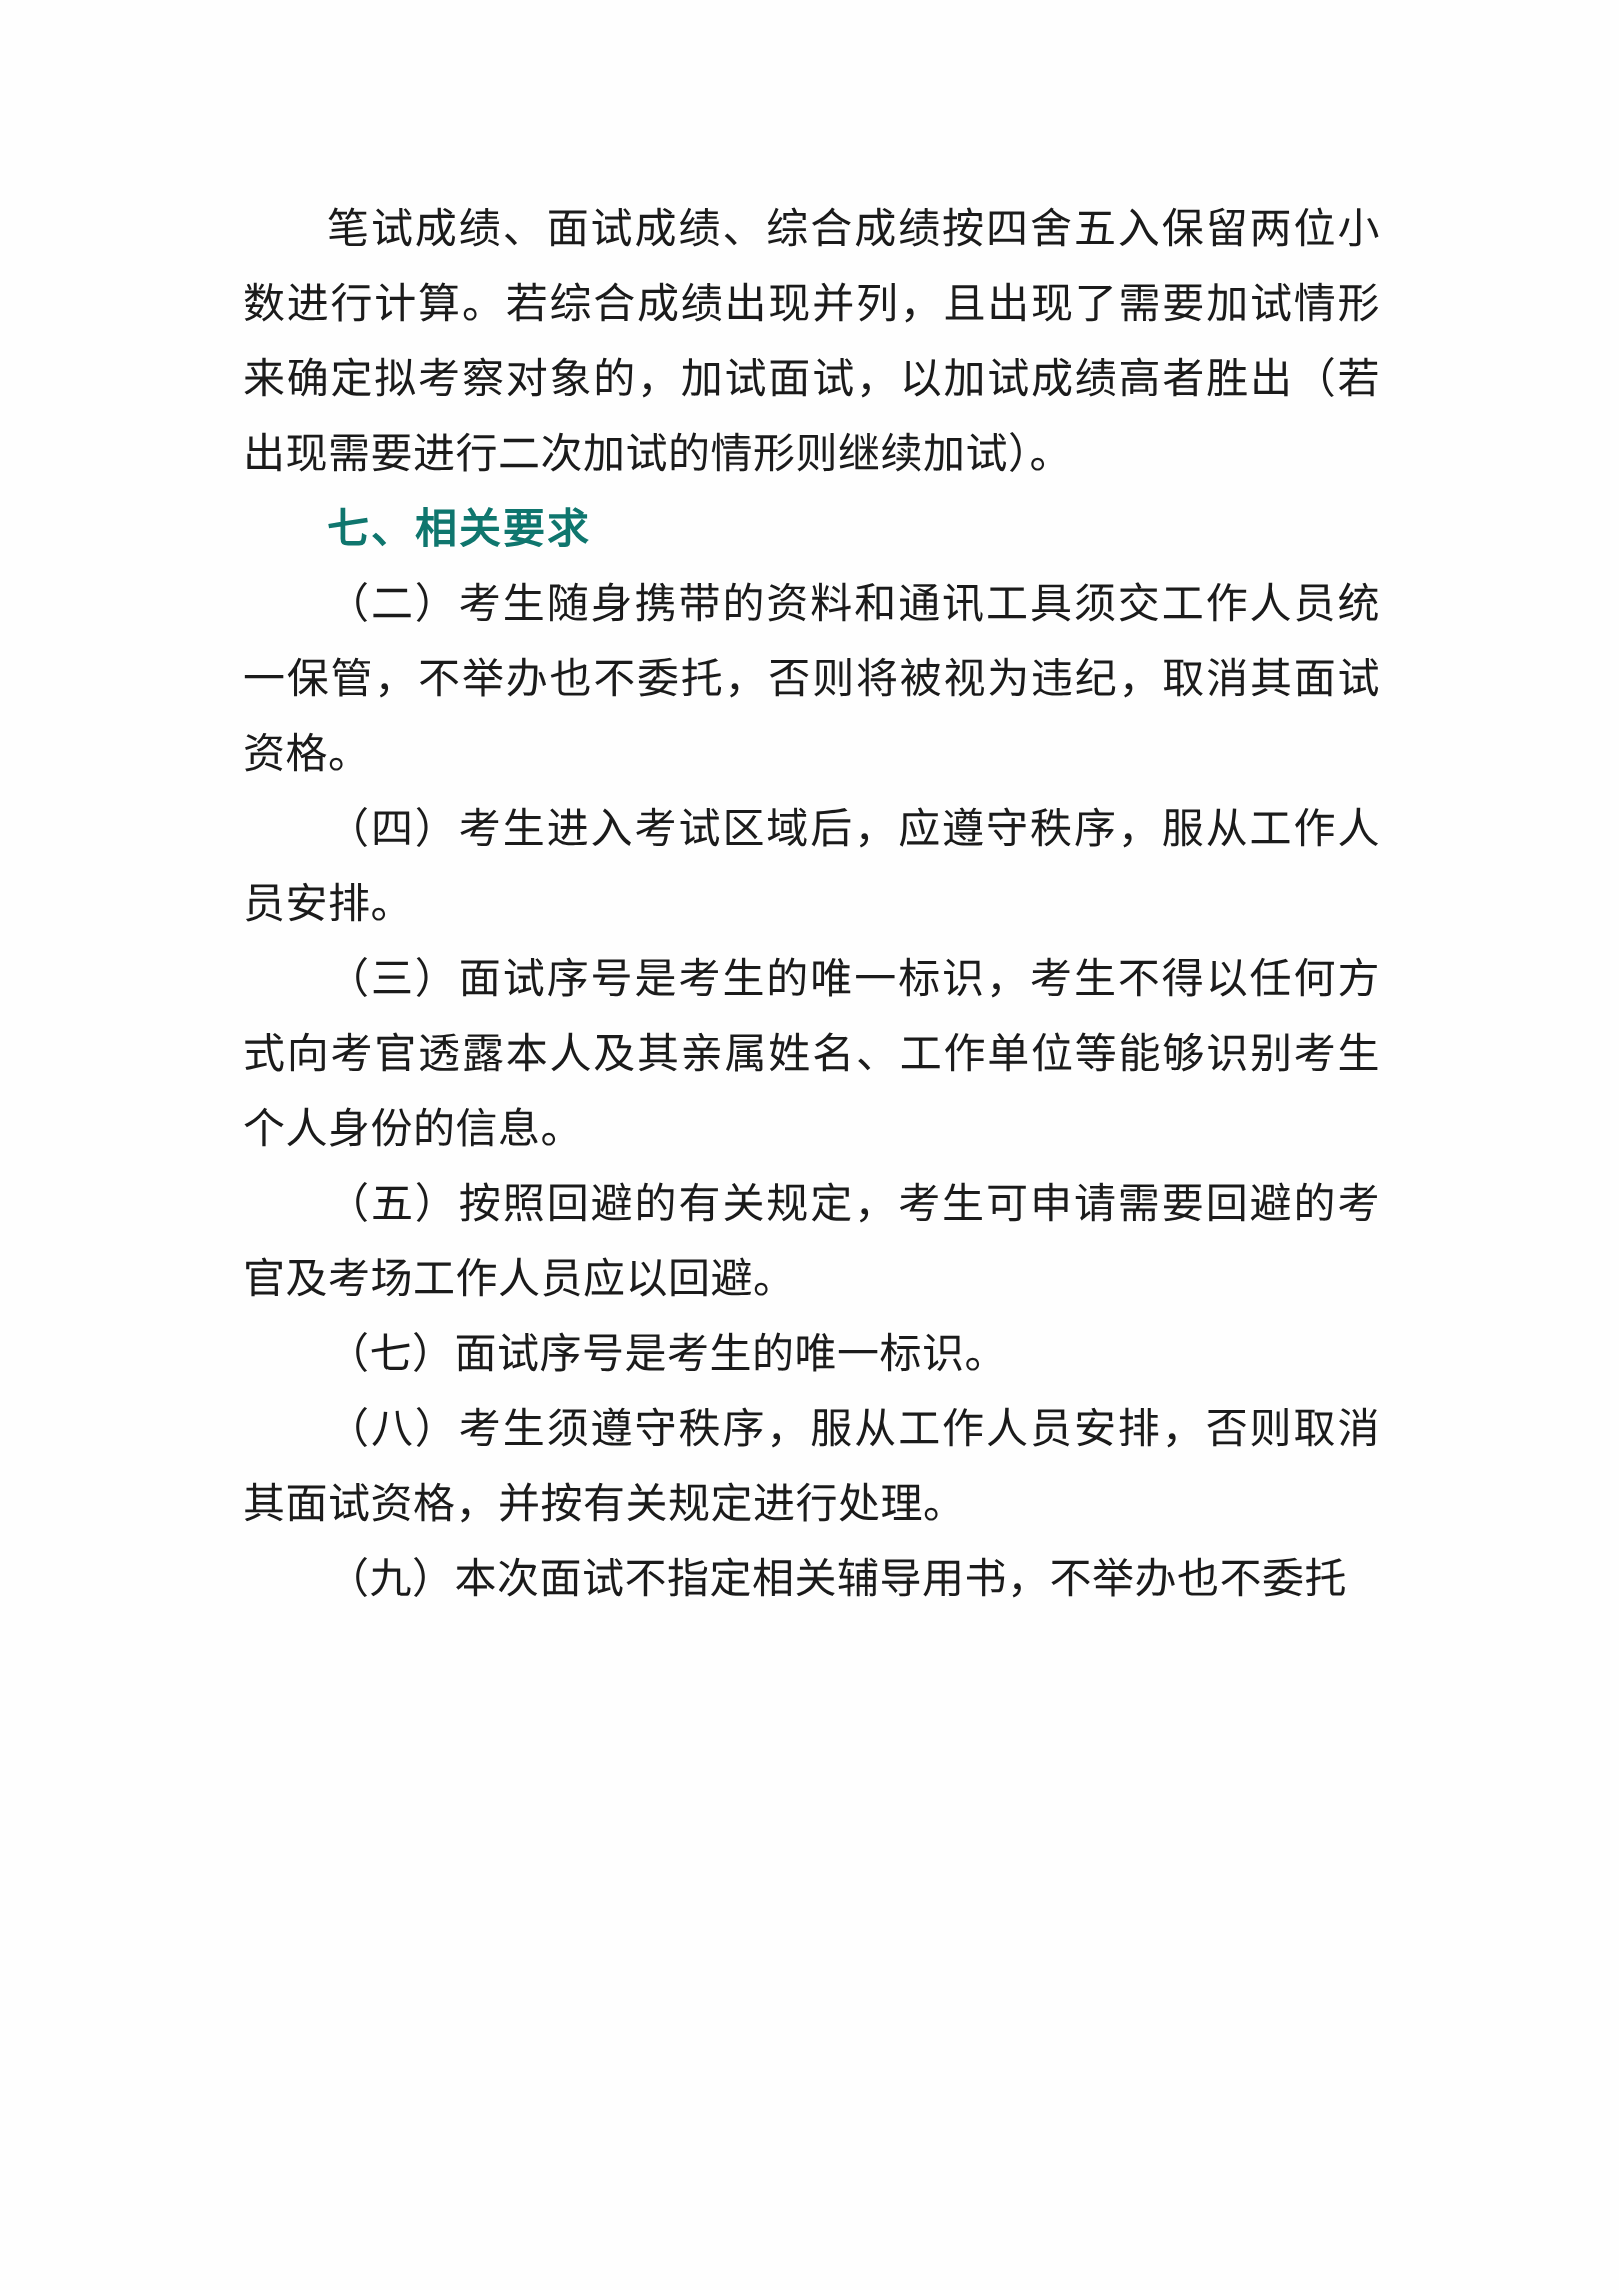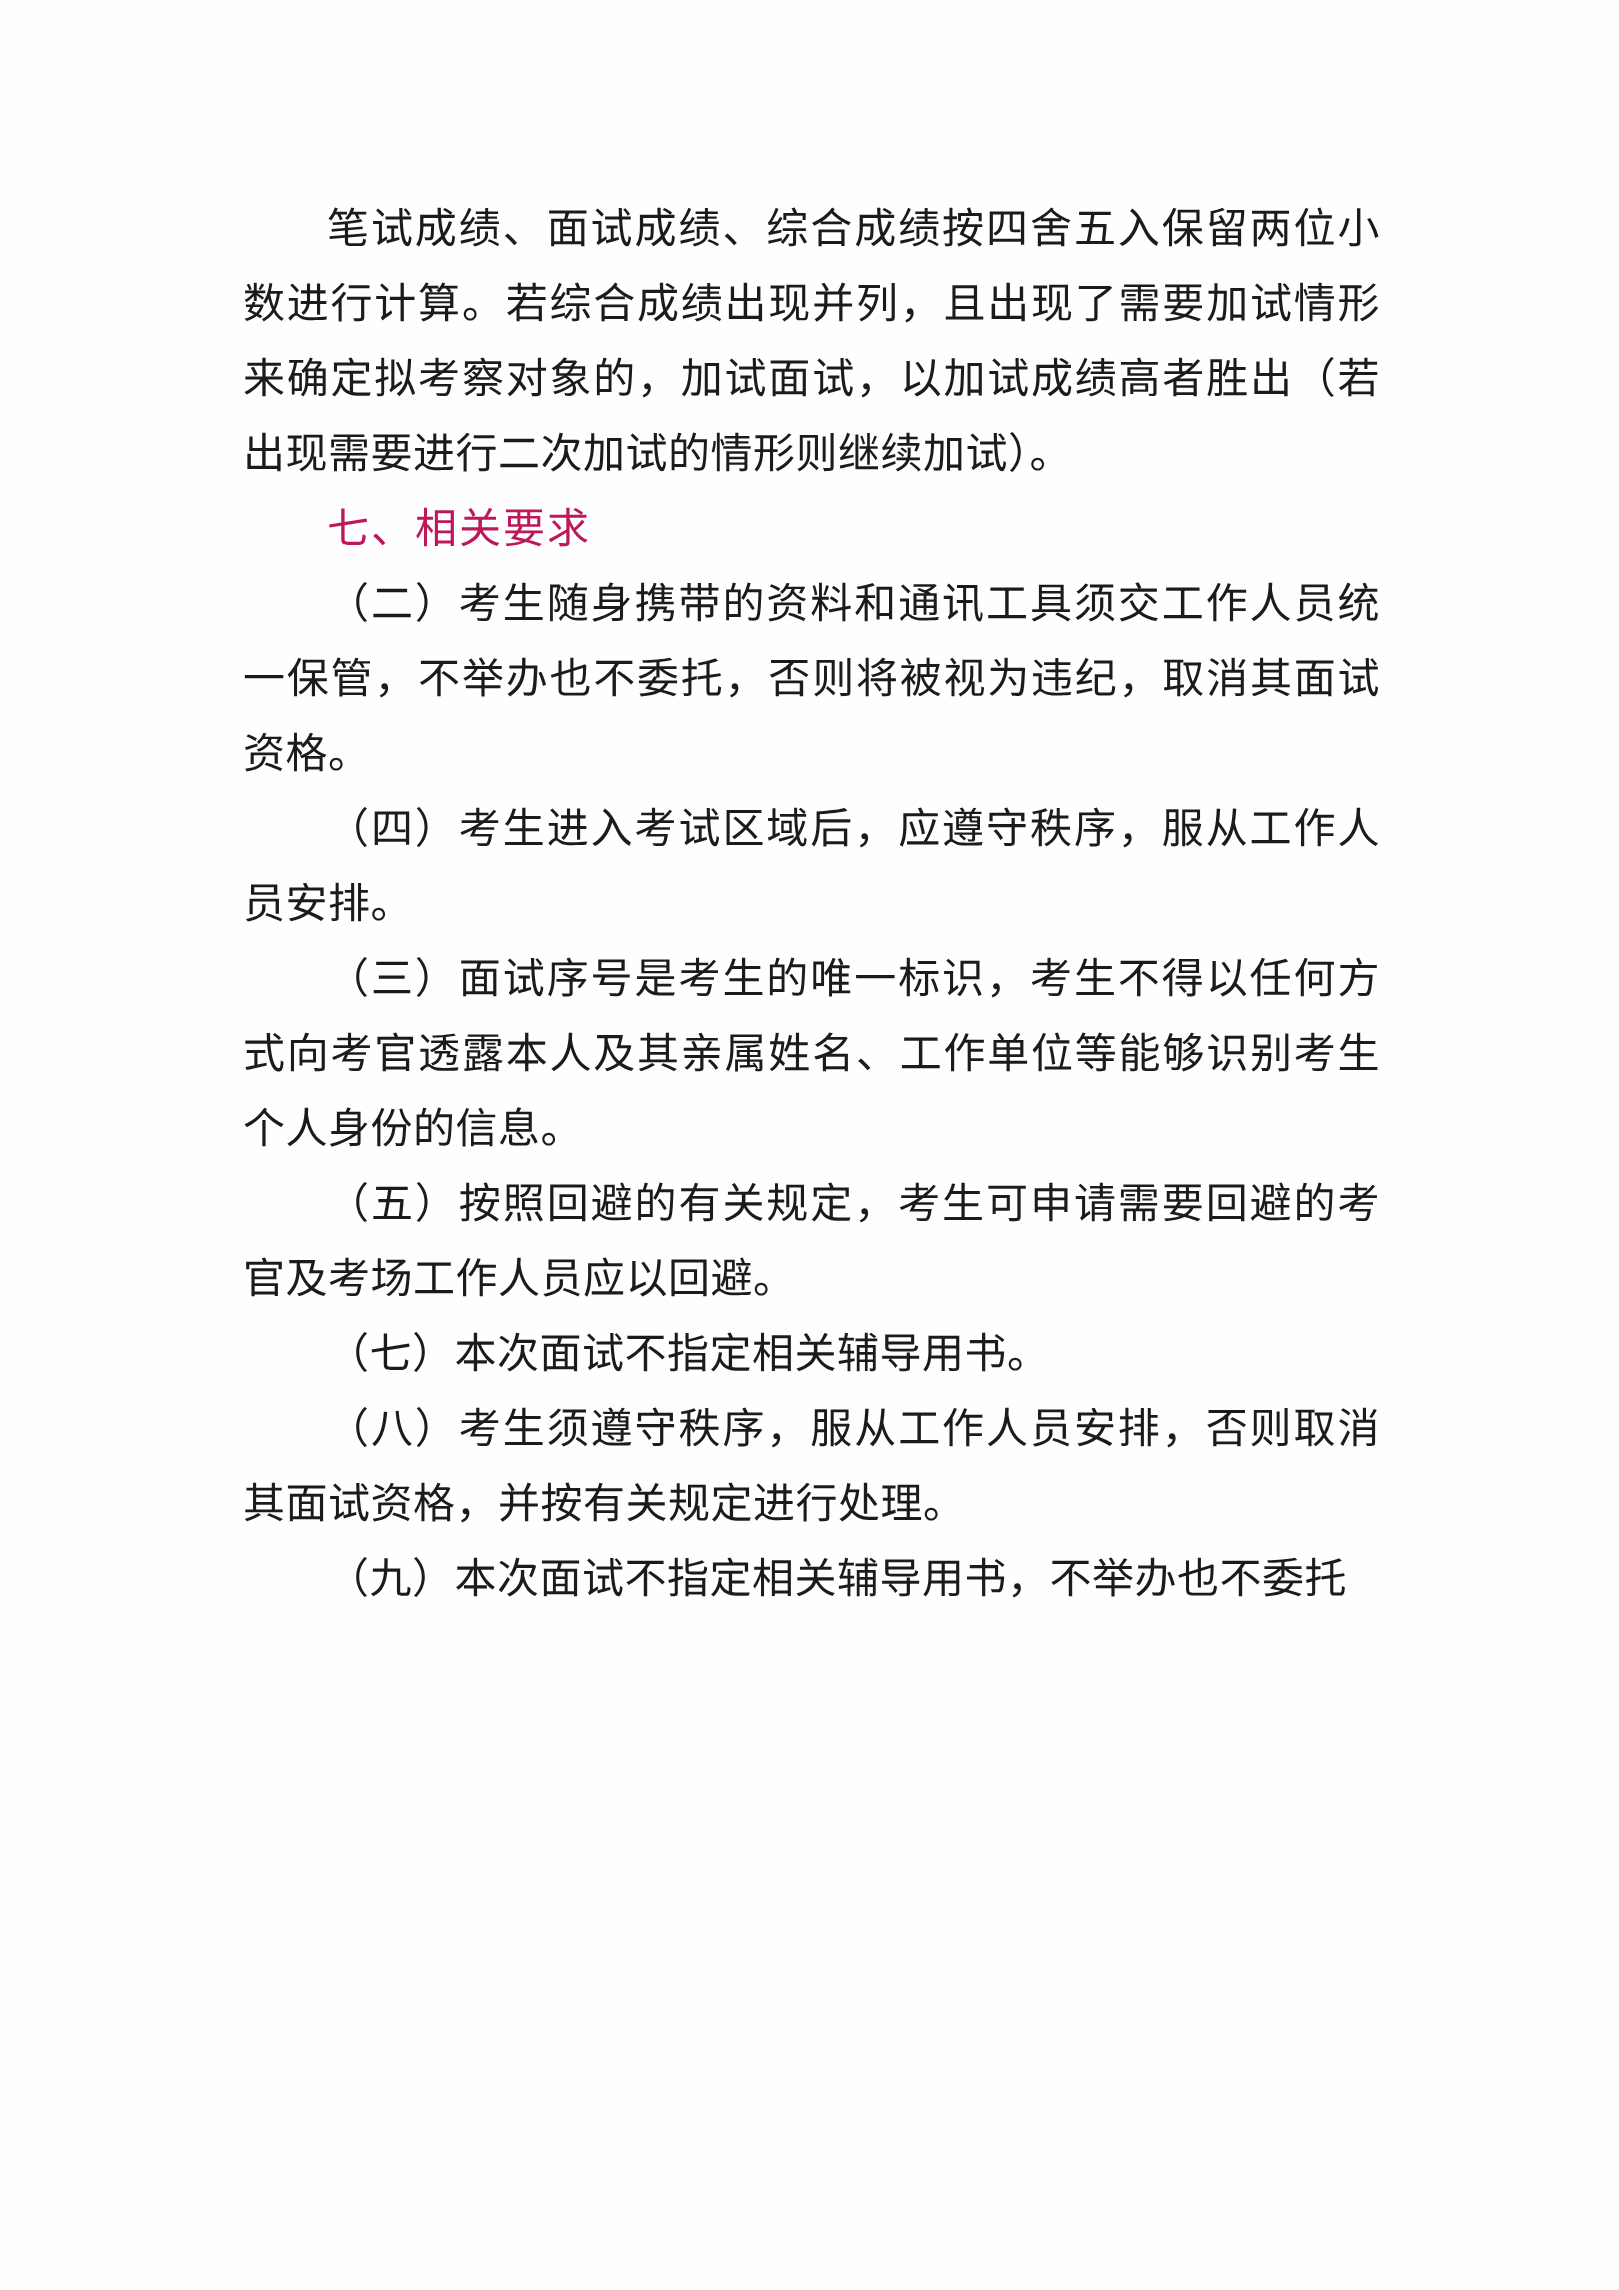--- a/index.html
+++ b/index.html
@@ -38,25 +38,25 @@
     text-justify: inter-ideograph;
     letter-spacing: 0.5px;
     margin: 0 0 0 0;
     text-indent: 84px;
     color: #1b1b1b;
     font-weight: 400;
   }
   .heading {
     font-size: 42px;
     line-height: 75px;
-    font-weight: normal;
+    font-weight: bold;
     text-indent: 84px;
     letter-spacing: 2px;
     margin: 0;
-    color: #be185d;
+    color: #0f766e;
     font-family: "DejaVu Sans", "Liberation Sans", sans-serif;
   }
 </style>
 </head>
 <body>
 
 <div class="page">
   <div class="content">
 
     <p class="para">笔试成绩、面试成绩、综合成绩按四舍五入保留两位小数进行计算。若综合成绩出现并列，且出现了需要加试情形来确定拟考察对象的，加试面试，以加试成绩高者胜出（若出现需要进行二次加试的情形则继续加试）。</p>
@@ -66,21 +66,21 @@
 
     <p class="para">（二）考生随身携带的资料和通讯工具须交工作人员统一保管，不举办也不委托，否则将被视为违纪，取消其面试资格。</p>
 
     <p class="para">（四）考生进入考试区域后，应遵守秩序，服从工作人员安排。</p>
 
     <p class="para">（三）面试序号是考生的唯一标识，考生不得以任何方式向考官透露本人及其亲属姓名、工作单位等能够识别考生个人身份的信息。</p>
 
     <p class="para">（五）按照回避的有关规定，考生可申请需要回避的考官及考场工作人员应以回避。</p>
 
 
-    <p class="para">（七）本次面试不指定相关辅导用书。</p>
+    <p class="para">（七）面试序号是考生的唯一标识。</p>
 
     <p class="para">（八）考生须遵守秩序，服从工作人员安排，否则取消其面试资格，并按有关规定进行处理。</p>
 
     <p class="para">（九）本次面试不指定相关辅导用书，不举办也不委托</p>
 
   </div>
 </div>
 
 
 </body></html>

